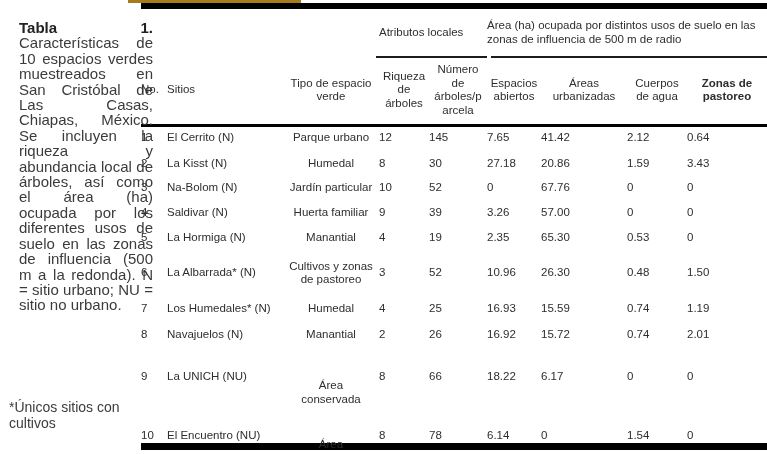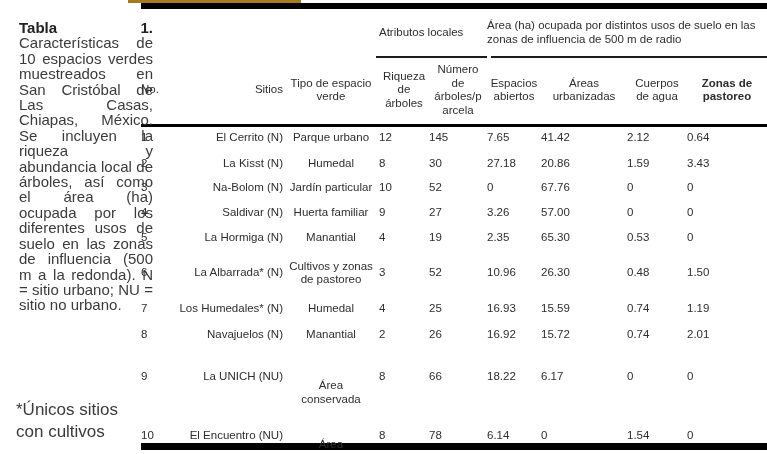--- a/index.html
+++ b/index.html
@@ -16,38 +16,38 @@
   .rule-sub    { left:141px; top:124px; width:626px; height:3px; background:#000; }
   .rule-bottom { left:141px; top:443px; width:626px; height:7px; background:#000; }
 
   
   .caption {
     position:absolute; left:3px; top:4px; width:134px; margin:16px;
     font-size:15px; line-height:15.4px; text-align:justify; color:#3b3b3b;
   }
   .caption b { color:#222; }
   .footnote {
-    position:absolute; left:16px; top:399px; width:112px;
-    font-size:17px; line-height:22px; color:#3b3b3b;
+    position:absolute; left:9px; top:399px; width:112px;
+    font-size:14px; line-height:16px; color:#3b3b3b;
   }
 
   
   .tbl {
     position:absolute; left:141px; top:9px; width:626px;
     border-collapse:collapse; table-layout:fixed;
     font-size:11.5px; color:#2e2e2e;
   }
   .tbl th, .tbl td { font-weight:normal; padding:0; vertical-align:middle; line-height:13.5px; }
   tr.gh-row  { height:47px; }
   tr.ch-row  { height:68px; }
   .gh        { text-align:left; }
   .gh-local  { padding-left:1px; }
   .gh-area   { padding-left:6px; }
   .c-no      { text-align:left; padding-left:1px; }
-  .c-sitio   { text-align:right; }
+  .c-sitio   { text-align:left; }
   .c-tipo    { text-align:center; padding-left:3px; }
   .ch        { text-align:center; }
   .num       { text-align:left; }
   .pr1  { padding-right:2px; }
   .pr17 { padding-right:17px; }
   .pr2  { padding-right:2px; }
   .w46  { display:inline-block; width:46px; }
   .w50  { display:inline-block; width:50px; overflow-wrap:break-word; }
   .w48  { display:inline-block; width:48px; }
   .w62  { display:inline-block; width:62px;font-weight:bold; }
@@ -133,21 +133,21 @@
         <td class="num pr17">0</td>
         <td class="num pr1">67.76</td>
         <td class="num pr1">0</td>
         <td class="num pr2">0</td>
       </tr>
       <tr class="h25">
         <td class="c-no">4</td>
         <td class="c-sitio">Saldivar (N)</td>
         <td class="c-tipo">Huerta familiar</td>
         <td class="num pr1">9</td>
-        <td class="num pr1">27</td>
+        <td class="num pr1">39</td>
         <td class="num pr17">3.26</td>
         <td class="num pr1">57.00</td>
         <td class="num pr1">0</td>
         <td class="num pr2">0</td>
       </tr>
       <tr class="h25">
         <td class="c-no">5</td>
         <td class="c-sitio">La Hormiga (N)</td>
         <td class="c-tipo">Manantial</td>
         <td class="num pr1">4</td>

